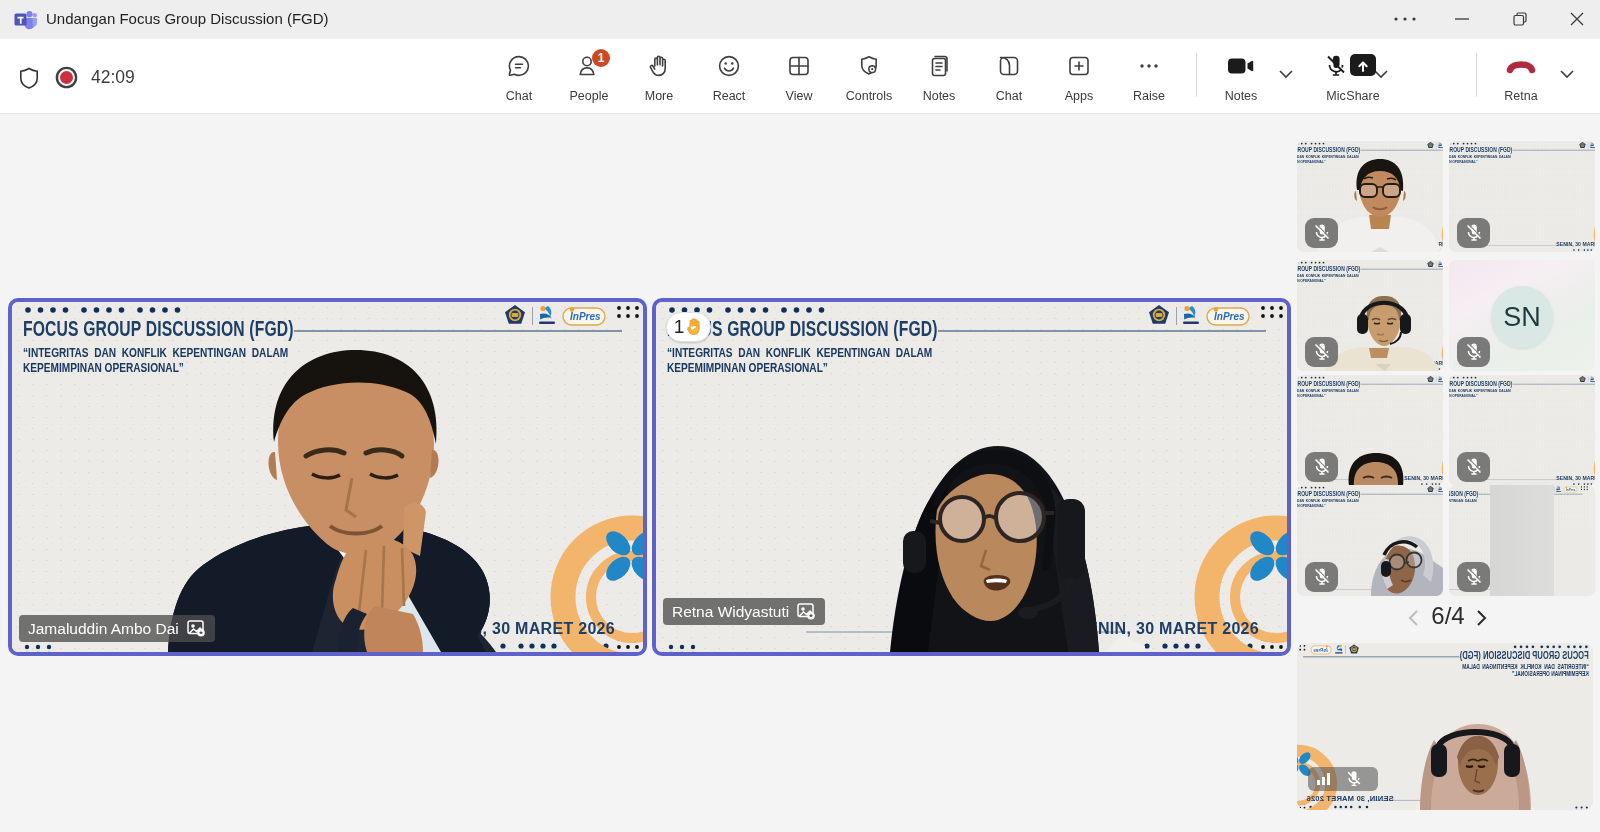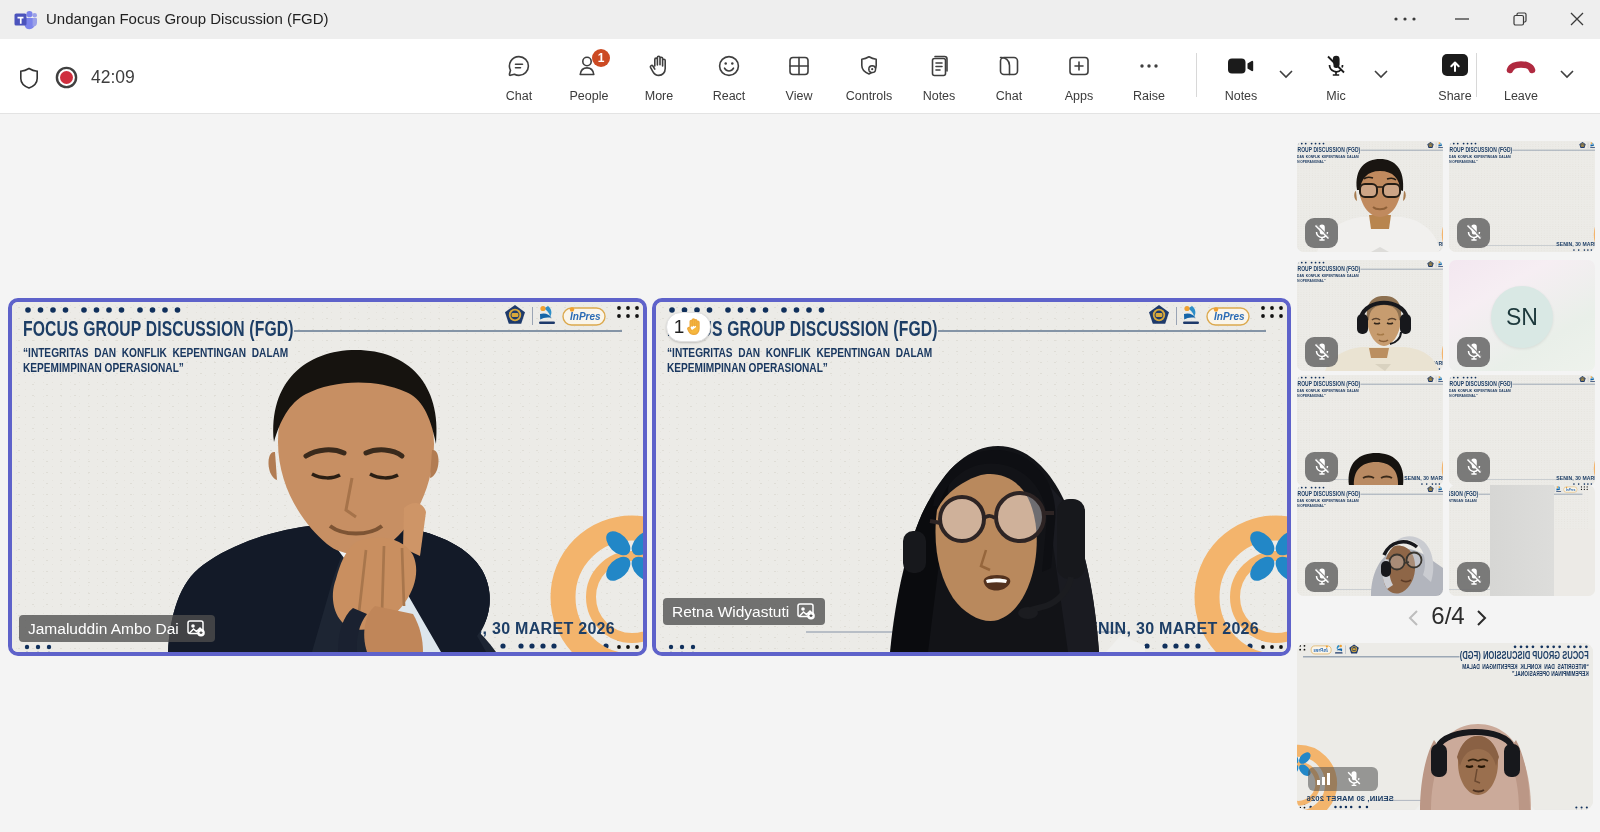--- a/index.html
+++ b/index.html
@@ -163,33 +163,33 @@
         <path d="M8.8 5.2a3.4 3.4 0 0 1 6.8 0v5.4a3.4 3.4 0 0 1-5.9 2.3z" fill="#1b1b1b"></path>
         <path d="M5.5 11a6.8 6.8 0 0 0 11.8 4.5M18.1 13.5a6.8 6.8 0 0 0 .4-2.5" stroke="#1b1b1b" stroke-width="1.7" fill="none"></path>
         <path d="M12 17.8V21M8.8 21h6.4" stroke="#1b1b1b" stroke-width="1.7"></path>
         <path d="M4 2.5l16 16" stroke="#1b1b1b" stroke-width="1.8"></path>
       </svg>
       <div class="lbl">Mic</div>
     </div>
 <svg class="chev" style="left:1373px" width="16" height="10" viewBox="0 0 16 10">
       <path d="M2 2l6 6 6-6" fill="none" stroke="#3f3f3f" stroke-width="1.6"></path>
     </svg>
-<div class="tbtn" style="left:1420px">
+<div class="tbtn" style="left:1328px">
       <svg width="28" height="24" viewBox="0 0 28 24" style="top:1px">
         <rect x="1" y="1" width="26" height="22" rx="5" fill="#1b1b1b"></rect>
         <path d="M14 18v-8M10.3 13.2L14 9.5l3.7 3.7" stroke="#fff" stroke-width="2" fill="none" stroke-linecap="round" stroke-linejoin="round"></path>
       </svg>
       <div class="lbl">Share</div>
     </div>
 <div class="vsep" style="left:1476px"></div>
 <div class="tbtn" style="left:1486px">
       <svg width="34" height="24" viewBox="0 0 34 24">
         <path d="M6 16c2.5-7.5 19.5-7.5 22 0" fill="none" stroke="#b02a40" stroke-width="6.5" stroke-linecap="round"></path>
       </svg>
-      <div class="lbl">Leave</div>
+      <div class="lbl">Retna</div>
     </div>
 <svg class="chev" style="left:1559px" width="16" height="10" viewBox="0 0 16 10">
       <path d="M2 2l6 6 6-6" fill="none" stroke="#3f3f3f" stroke-width="1.6"></path>
     </svg>
 </div>
 
 <div id="tileL" class="vtile" style="left:8px">
     <div class="slide">
       <svg class="deco" width="631" height="350" viewBox="0 0 631 350">
       <circle cx="16.0" cy="8" r="2.8" fill="#10305c"></circle>
@@ -692,21 +692,21 @@
       <path d="M7.2 4.2a2.8 2.8 0 0 1 5.6 0v4.4a2.8 2.8 0 0 1-4.8 2z" fill="#fff"></path>
       <path d="M4.5 9a5.5 5.5 0 0 0 9.6 3.6M14.9 11A5.5 5.5 0 0 0 15.5 9" stroke="#fff" stroke-width="1.5" fill="none"></path>
       <path d="M10 14.5V17M7.4 17h5.2" stroke="#fff" stroke-width="1.5"></path>
       <path d="M3.5 2.5l13 13" stroke="#fff" stroke-width="1.6"></path>
       <path d="M4.6 1.4l13 13" stroke="#8a8a8a" stroke-width="1.2"></path>
     </svg>
       </div>
     </div>
     <div class="mini" style="left:1449px;top:260px;background:linear-gradient(150deg,#f3e7f0 0%,#f6eef3 30%,#e9efe9 70%,#eef2ec 100%)">
       <div style="position:absolute;left:42px;top:26px;width:62px;height:62px;border-radius:50%;background:#d9e8e4;box-shadow:0 1px 3px rgba(0,0,0,0.08)"></div>
-      <div style="position:absolute;left:42px;top:26px;width:62px;height:62px;border-radius:50%;text-align:center;line-height:62px;font-size:23px;color:#1d393c">SN</div>
+      <div style="position:absolute;left:42px;top:26px;width:62px;height:62px;border-radius:50%;text-align:center;line-height:62px;font-size:27px;color:#1d393c">SN</div>
       <div class="micbadge">
         <svg width="20" height="20" viewBox="0 0 20 20">
       <path d="M7.2 4.2a2.8 2.8 0 0 1 5.6 0v4.4a2.8 2.8 0 0 1-4.8 2z" fill="#fff"></path>
       <path d="M4.5 9a5.5 5.5 0 0 0 9.6 3.6M14.9 11A5.5 5.5 0 0 0 15.5 9" stroke="#fff" stroke-width="1.5" fill="none"></path>
       <path d="M10 14.5V17M7.4 17h5.2" stroke="#fff" stroke-width="1.5"></path>
       <path d="M3.5 2.5l13 13" stroke="#fff" stroke-width="1.6"></path>
       <path d="M4.6 1.4l13 13" stroke="#8a8a8a" stroke-width="1.2"></path>
     </svg>
       </div>
     </div>

